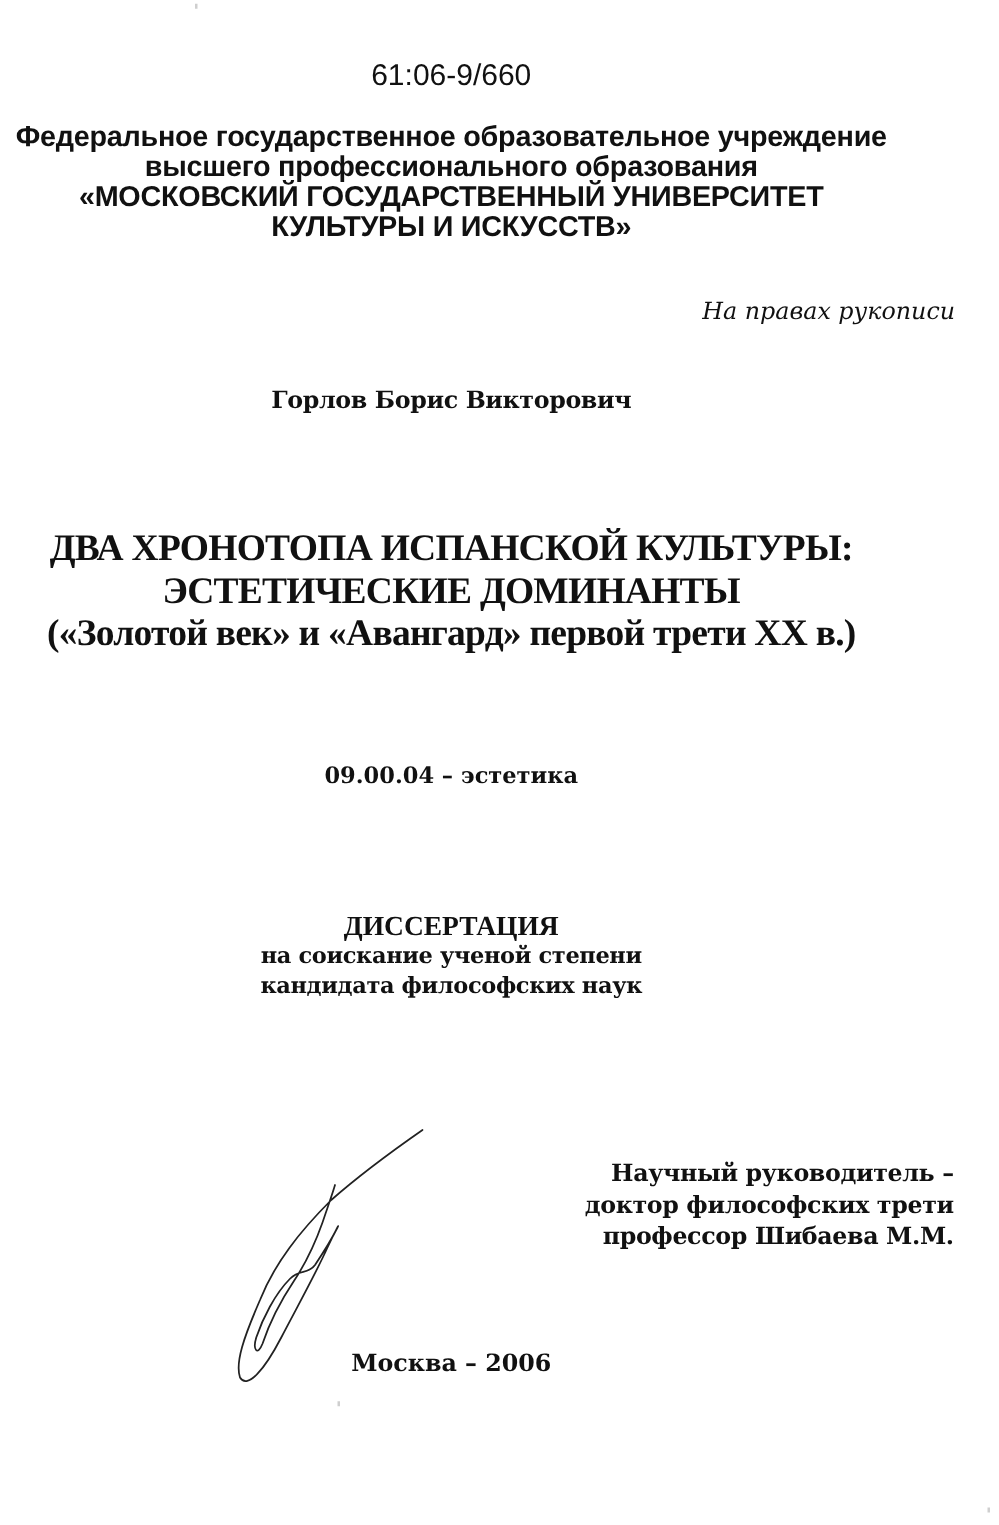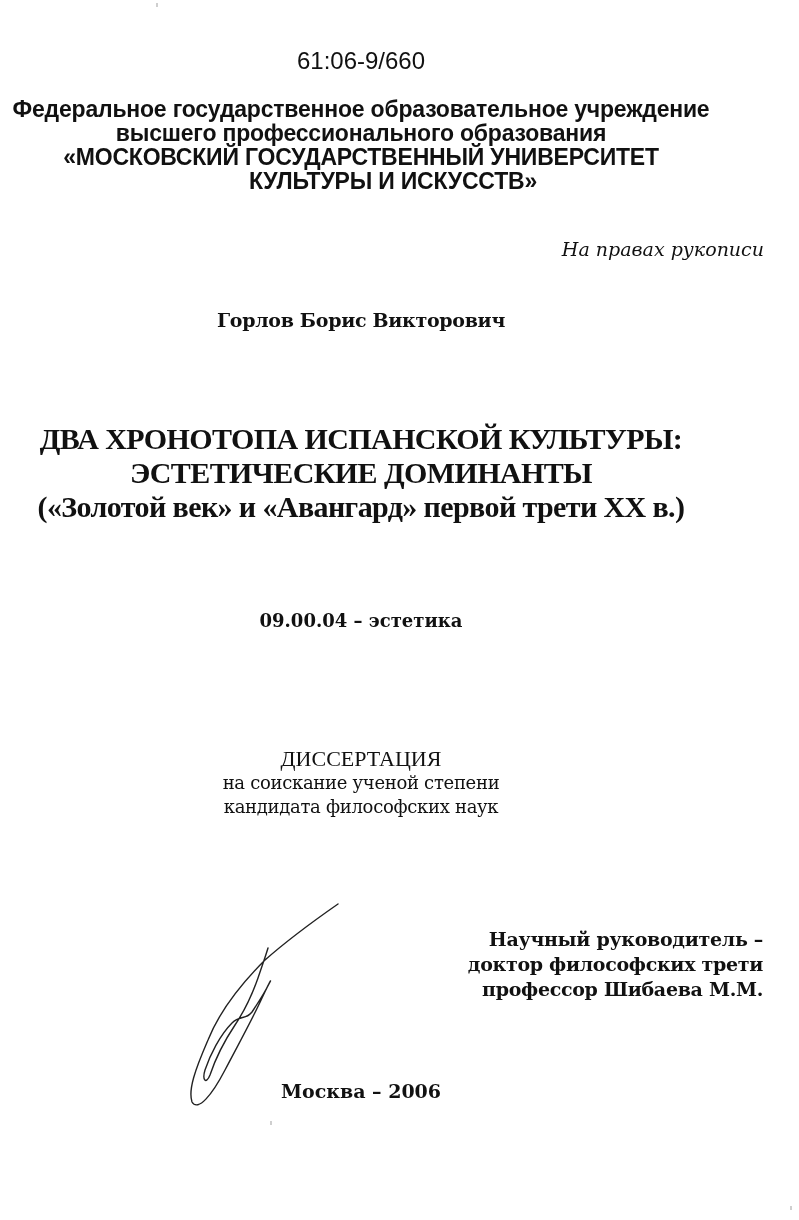--- a/index.html
+++ b/index.html
@@ -60,24 +60,23 @@
       letter-spacing: -0.6px;
     }
     .spec {
       top: 612px;
       font-family: "DejaVu Serif", "Liberation Serif", serif;
       font-weight: bold;
       font-size: 18px;
     }
     .diss {
       font-family: "DejaVu Serif", "Liberation Serif", serif;
-      font-weight: normal;
+      font-weight: bold;
       font-size: 18px;
       letter-spacing: -0.3px;
-      margin-top: 18px;
     }
     .diss-head {
       font-family: "Liberation Serif", "DejaVu Serif", serif;
       font-size: 22px;
       letter-spacing: 0;
     }
     .supervisor {
       position: absolute;
       right: 36px;
       text-align: right;
@@ -113,21 +112,21 @@
 <body>
 
 <div>
 
   <div class="line code">61:06-9/660</div>
 
   <div>
     <div class="line inst" style="top:98px;">Федеральное государственное образовательное учреждение</div>
     <div class="line inst" style="top:122px;">высшего профессионального образования</div>
     <div class="line inst" style="top:146px;">«МОСКОВСКИЙ ГОСУДАРСТВЕННЫЙ УНИВЕРСИТЕТ</div>
-    <div class="line inst" style="top:170px;padding-left:32px;">КУЛЬТУРЫ И ИСКУССТВ»</div>
+    <div class="line inst" style="top:170px;">КУЛЬТУРЫ И ИСКУССТВ»</div>
   </div>
 
   <div class="rights">На правах рукописи</div>
 
   <div class="line author">Горлов Борис Викторович</div>
 
   <div>
     <div class="line title" style="top:424px;">ДВА ХРОНОТОПА ИСПАНСКОЙ КУЛЬТУРЫ:</div>
     <div class="line title" style="top:458px;">ЭСТЕТИЧЕСКИЕ ДОМИНАНТЫ</div>
     <div class="line title" style="top:492px;">(«Золотой век» и «Авангард» первой трети ХХ в.)</div>

